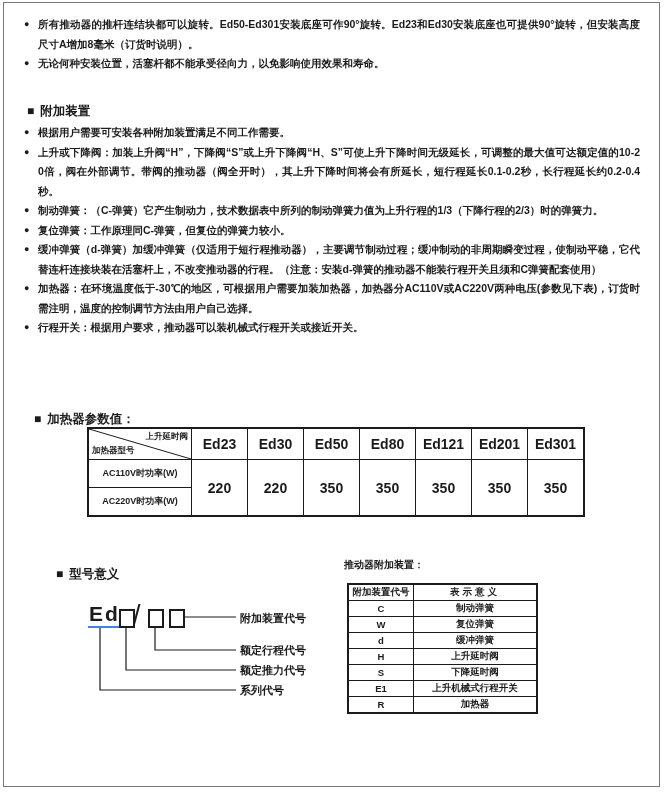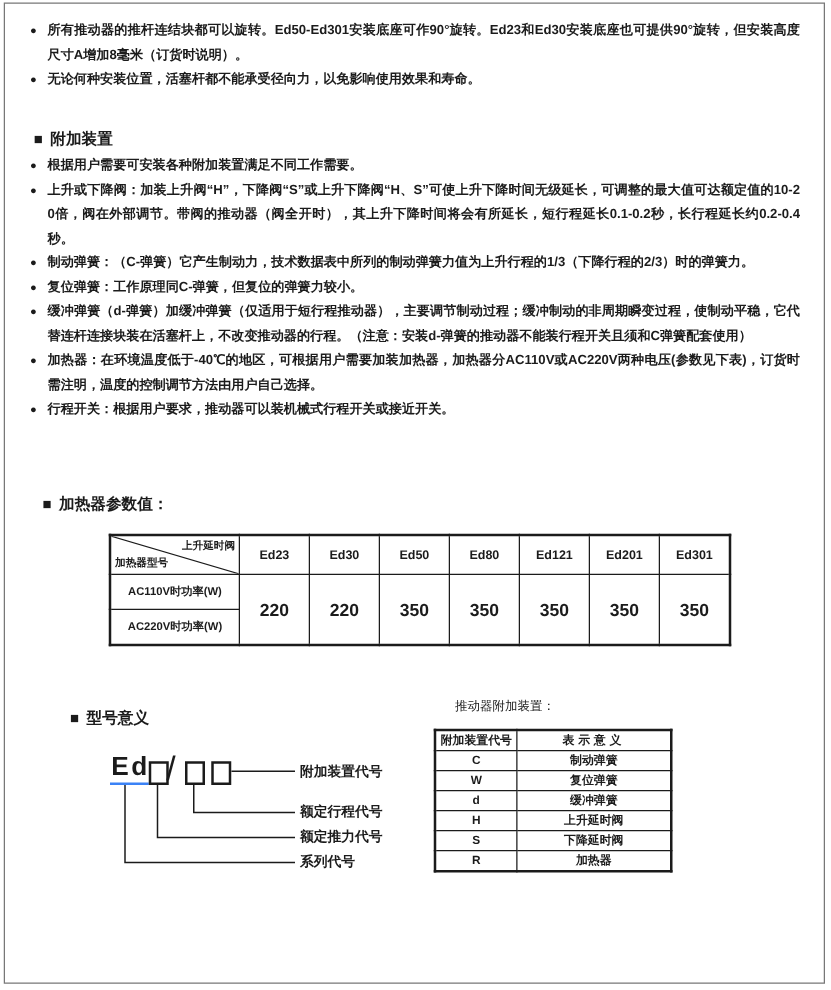--- a/index.html
+++ b/index.html
@@ -46,21 +46,21 @@
   table.heater {
     border-collapse:collapse;
     border:2px solid #1b1b1b;
     font-weight:700;
   }
   table.heater th, table.heater td {
     border:1px solid #1b1b1b;
     text-align:center; vertical-align:middle;
     padding:0;
   }
-  table.heater .model-th { width:55px; height:30px; font-size:10px; }
+  table.heater .model-th { width:55px; height:30px; font-size:14px; }
   table.heater .row-label { width:102px; height:27px; font-size:9px; }
   table.heater .pwr { font-size:14px; }
   .corner-cell { position:relative; width:102px; height:30px; }
   .corner-cell svg { position:absolute; left:0; top:0; }
   .corner-top  { position:absolute; top:2px; right:3px; font-size:8.5px; }
   .corner-bot  { position:absolute; bottom:2px; left:3px; font-size:8.5px; }
 
   
   .diagram { position:absolute; left:86px; top:602px; width:330px; height:100px; }
   .diagram svg.lines { position:absolute; left:0; top:0; }
@@ -78,21 +78,21 @@
     font-size:27px; font-weight:400; line-height:30px;
   }
   .callout {
     position:absolute; left:154px;
     font-size:11px; font-weight:700; white-space:nowrap; line-height:12px;
   }
 
   
   .codes-title {
     position:absolute; left:344px; top:558px;
-    font-size:10px; font-weight:400;margin-left:20px;
+    font-size:10px; font-weight:700;
   }
   .codes-table-wrap { position:absolute; left:347px; top:583px; }
   table.codes {
     border-collapse:collapse;
     border:2px solid #1b1b1b;
     font-weight:700;
   }
   table.codes td, table.codes th {
     border:1px solid #1b1b1b;
     text-align:center; vertical-align:middle;
@@ -139,29 +139,29 @@
     <div class="bullet-item">
       <span class="dot">●</span>
       <span class="btxt">复位弹簧：工作原理同C-弹簧，但复位的弹簧力较小。</span>
     </div>
     <div class="bullet-item">
       <span class="dot">●</span>
       <span class="btxt">缓冲弹簧（d-弹簧）加缓冲弹簧（仅适用于短行程推动器），主要调节制动过程；缓冲制动的非周期瞬变过程，使制动平稳，它代替连杆连接块装在活塞杆上，不改变推动器的行程。（注意：安装d-弹簧的推动器不能装行程开关且须和C弹簧配套使用）</span>
     </div>
     <div class="bullet-item">
       <span class="dot">●</span>
-      <span class="btxt">加热器：在环境温度低于-40℃的地区，可根据用户需要加装加热器，加热器分AC110V或AC220V两种电压(参数见下表)，订货时需注明，温度的控制调节方法由用户自己选择。</span>
+      <span class="btxt">加热器：在环境温度低于-30℃的地区，可根据用户需要加装加热器，加热器分AC110V或AC220V两种电压(参数见下表)，订货时需注明，温度的控制调节方法由用户自己选择。</span>
     </div>
     <div class="bullet-item">
       <span class="dot">●</span>
       <span class="btxt">行程开关：根据用户要求，推动器可以装机械式行程开关或接近开关。</span>
     </div>
   </div>
 
-  <div class="section-heading" style="left:34px; top:396px;text-align:center;">
+  <div class="section-heading" style="left:34px; top:412px;text-align:center;">
     <span class="marker">■</span><span>加热器参数值：</span>
   </div>
 
   <div class="heater-table-wrap">
     <table class="heater">
       <tbody>
           <tr>
         <td class="corner-cell">
           <svg class="lines" width="102" height="30" viewBox="0 0 102 30">
             <line x1="0" y1="0" x2="102" y2="30" stroke="#1b1b1b" stroke-width="1"></line>
@@ -239,19 +239,23 @@
       </tr>
       <tr>
         <td class="c1">H</td>
         <td class="c2">上升延时阀</td>
       </tr>
       <tr>
         <td class="c1">S</td>
         <td class="c2">下降延时阀</td>
       </tr>
       <tr>
+        <td class="c1">E1</td>
+        <td class="c2">上升机械式行程开关</td>
+      </tr>
+      <tr>
         <td class="c1">R</td>
         <td class="c2">加热器</td>
       </tr>
     </tbody>
       </table>
   </div>
 </div>
 
 </body></html>

